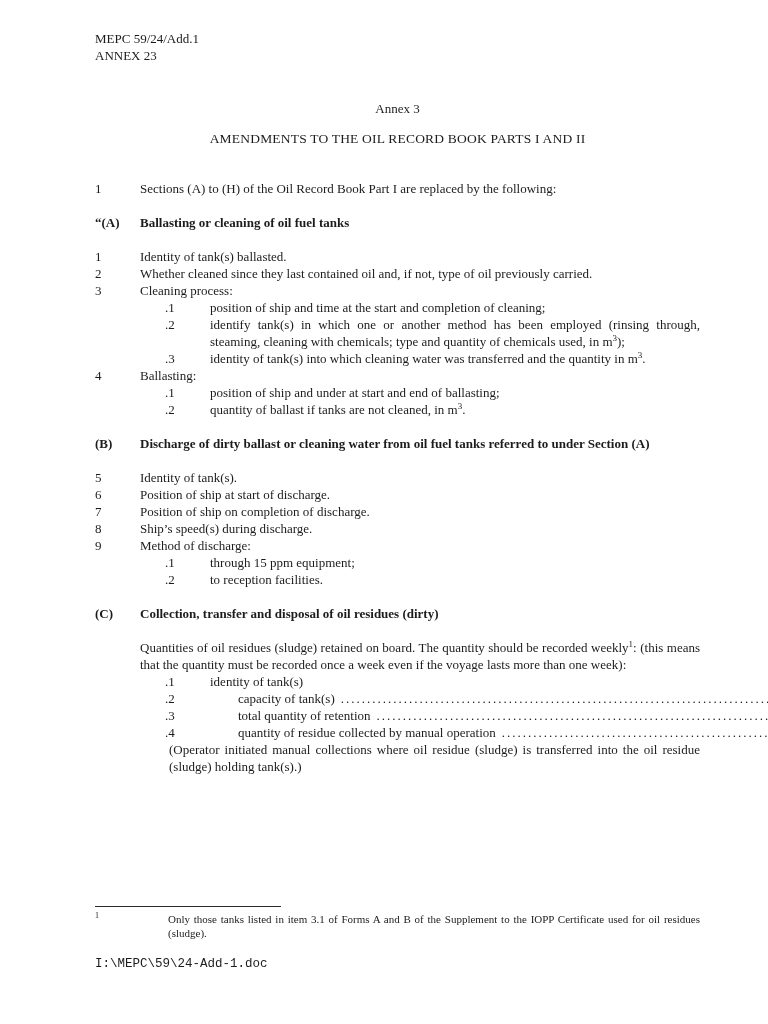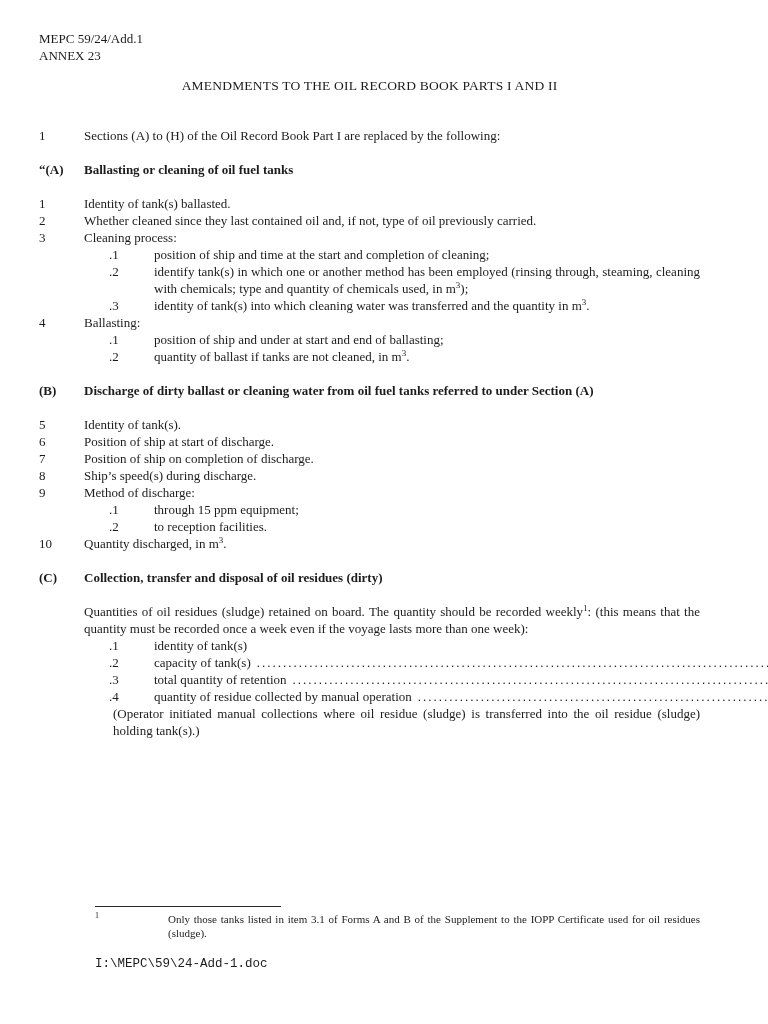--- a/index.html
+++ b/index.html
@@ -6,21 +6,21 @@
   html, body { background: #ffffff; }
   .page {
     position: relative;
     width: 768px;
     height: 1024px;
     background: #ffffff;
     color: #1c1c1c;
     font-family: "Liberation Serif", "DejaVu Serif", serif;
     font-size: 13px;
     line-height: 17px;
-    padding: 30px 68px 0 39px;
+    padding: 30px 68px 0 95px;
     overflow: hidden;
   }
   .bold { font-weight: bold; }
   .justify { text-align: justify; }
   sup { font-size: 9px; line-height: 0; vertical-align: super; }
 
   .doc-header div { white-space: nowrap; }
 
   .annex-label { text-align: center; margin-top: 36px; }
   .doc-title {
@@ -39,21 +39,21 @@
   .row .text { text-align: justify; }
 
   .doc-section { margin-top: 17px; }
   .head-row { margin-bottom: 17px; }
   .head-row .text { text-align: justify; }
 
   .sub-row { margin-left: 70px; }
 
   
   .leader-line { display: flex; align-items: baseline; padding-right: 50px; text-align: left !important; }
-  .lead-text { white-space: nowrap; }
+  .lead-text { white-space: nowrap; margin-left: 28px; }
   .dots {
     flex: 1 1 auto;
     overflow: hidden;
     white-space: nowrap;
     letter-spacing: 2px;
     margin: 0 4px 0 6px;
   }
 
   .para { }
   .indent-text { margin-left: 45px; }
@@ -76,20 +76,21 @@
 </head>
 <body>
 
 <div class="page">
 
   <header class="doc-header">
     <div>MEPC 59/24/Add.1</div>
     <div>ANNEX 23</div>
   </header>
 
+  <div class="annex-label">Annex 3</div>
 
   <h1 class="doc-title">AMENDMENTS TO THE OIL RECORD BOOK PARTS I AND II</h1>
 
   <div class="row intro-row">
     <span class="num">1</span>
     <div class="text">Sections (A) to (H) of the Oil Record Book Part I are replaced by the following:</div>
   </div>
 
   <div id="sections">
       <section class="doc-section">
@@ -159,24 +160,20 @@
           <span class="num">9</span>
           <div class="text">Method of discharge:</div>
         </div>
         <div class="row sub-row">
           <span class="num">.1</span>
           <div class="text">through 15 ppm equipment;</div>
         </div>
         <div class="row sub-row">
           <span class="num">.2</span>
           <div class="text">to reception facilities.</div>
-        </div>
-        <div class="row item-row">
-          <span class="num">10</span>
-          <div class="text">Quantity discharged, in m<sup>3</sup>.</div>
         </div>
       </section>
       <section class="doc-section">
         <div class="row head-row">
           <span class="num bold">(C)</span>
           <div class="text bold">Collection, transfer and disposal of oil residues (dirty)</div>
         </div>
         <div class="para justify indent-text">Quantities of oil residues (sludge) retained on board.  The quantity should be recorded weekly<sup>1</sup>: (this means that the quantity must be recorded once a week even if the voyage lasts more than one week):</div>
         <div class="row sub-row">
           <span class="num">.1</span>

